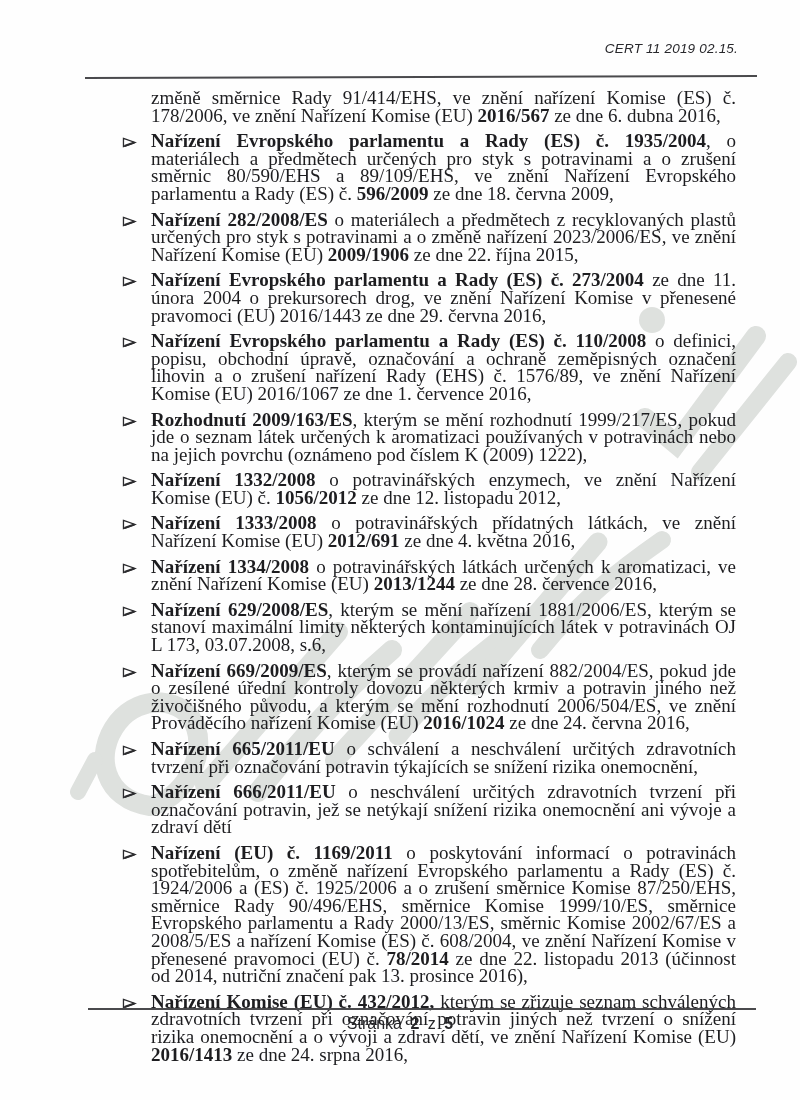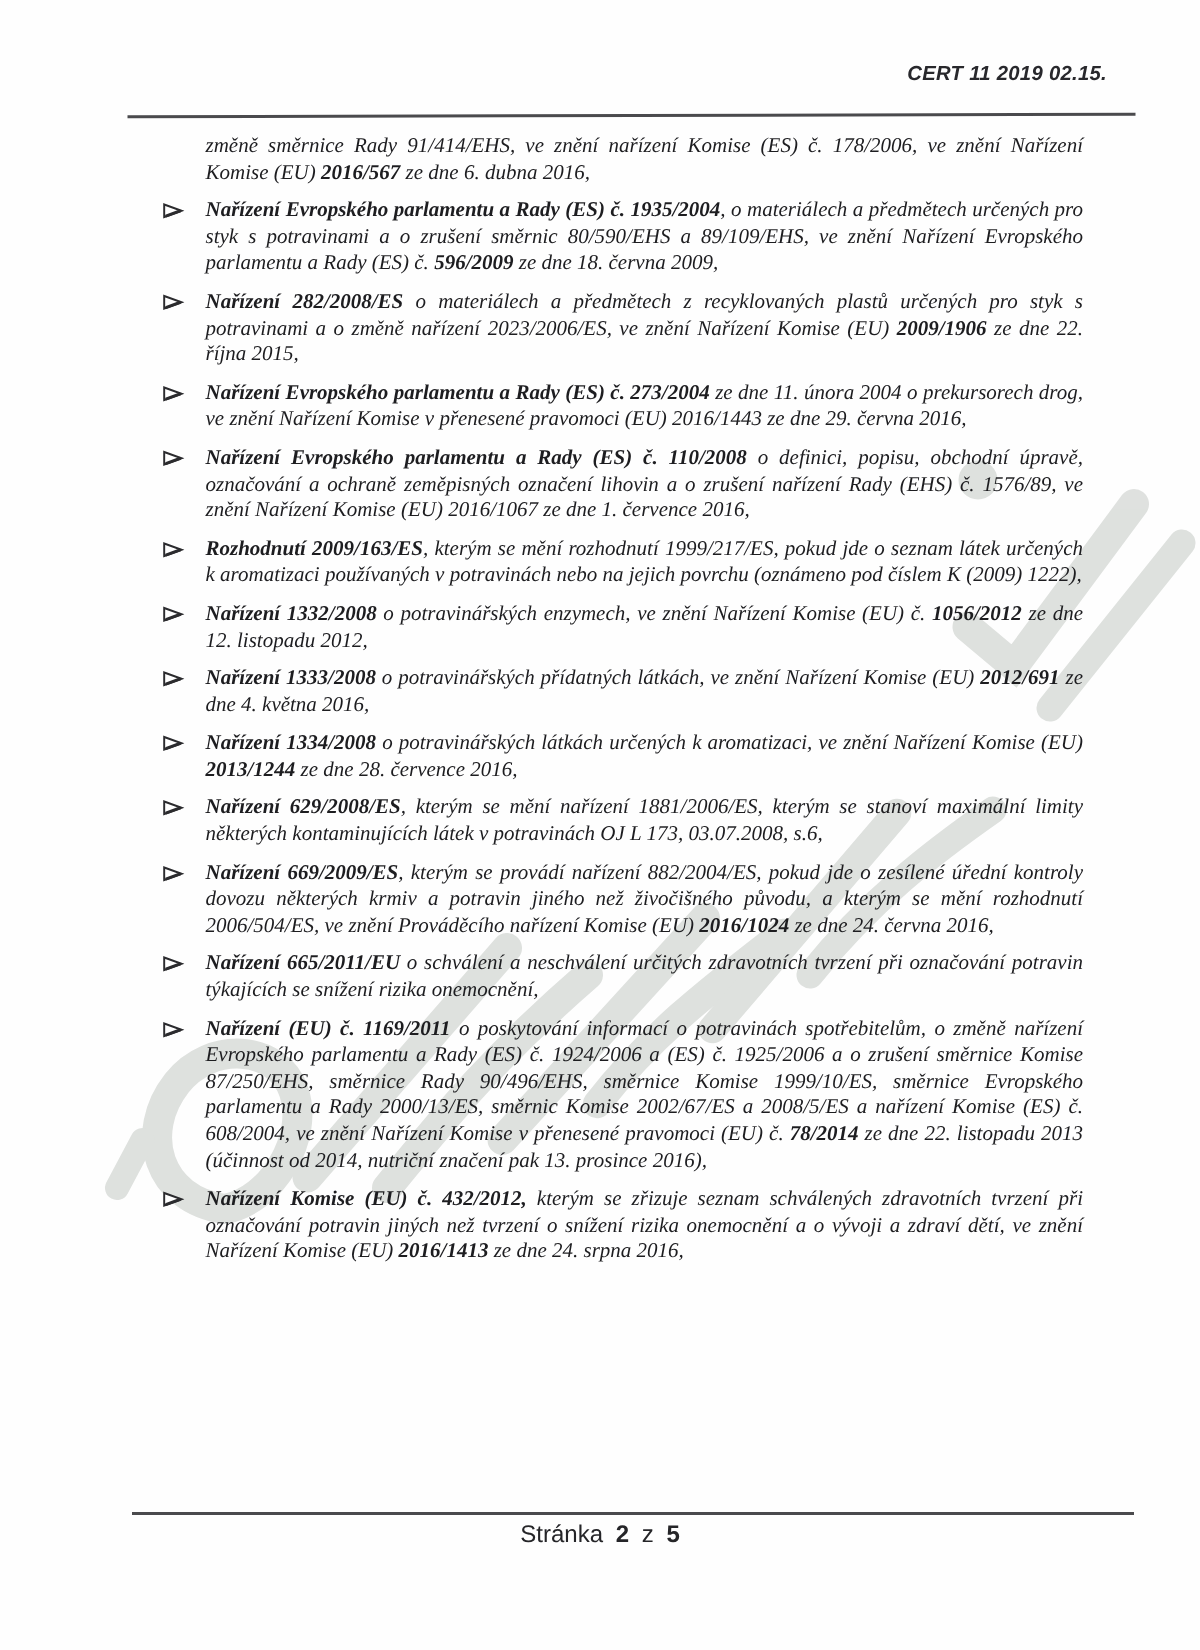--- a/index.html
+++ b/index.html
@@ -4,30 +4,30 @@
 <style>
   html,body { margin:0; padding:0; background:#ffffff; }
   .page {
     position:relative; width:800px; height:1100px; background:#fefefe;
     font-family:"Liberation Serif", serif; color:#1d1d20; overflow:hidden;
   }
   .watermark { position:absolute; left:0; top:0; z-index:0; }
   .layer { position:relative; z-index:1; }
   .header-code {
     position:absolute; top:41px; right:62px;
-    font-family:"Liberation Sans", sans-serif; font-weight:bold; font-style:italic;
+    font-family:"Liberation Sans", sans-serif; font-weight:normal; font-style:italic;
     font-size:13.5px; letter-spacing:0.2px; color:#28282c;
   }
   .top-rule {
     position:absolute; top:76px; left:85px; width:672px; height:2px;
     background:#4a4a4d; transform:rotate(-0.15deg);
   }
   .content {
-    position:absolute; top:89px; left:137px; width:585px;
-    font-size:14px; line-height:17.6px; text-align:justify;font-style:italic;
+    position:absolute; top:89px; left:151px; width:585px;
+    font-size:19px; line-height:17.6px; text-align:justify;
   }
   .intro { margin:0 0 8px 0; }
   .item { position:relative; margin:0 0 8px 0; }
   .arrow {
     position:absolute; left:-29px; top:2px; width:15px; height:13px; display:block;
   }
   .b { font-weight:bold; }
   .bottom-rule {
     position:absolute; top:1008px; left:88px; width:668px; height:2px;
     background:#4a4a4d;
@@ -106,20 +106,24 @@
                 <path d="M1.5 2.5 L14 7 L1.5 11.5 Z" fill="#ffffff" stroke="#2b2b2e" stroke-width="1.4"></path>
                 <path d="M2.6 10.8 L13.2 7" stroke="#2b2b2e" stroke-width="2.1" fill="none"></path>
               </svg></span><span><span class="b">Nařízení 669/2009/ES</span><span>, kterým se provádí nařízení  882/2004/ES, pokud jde o zesílené úřední kontroly dovozu některých krmiv a potravin jiného než živočišného původu, a kterým se mění rozhodnutí 2006/504/ES, ve znění Prováděcího nařízení Komise (EU) </span><span class="b">2016/1024</span><span> ze dne 24. června 2016,</span></span></div>
           <div class="item"><span class="arrow"><svg width="15" height="13" viewBox="0 0 16 14">
                 <path d="M1.5 2.5 L14 7 L1.5 11.5 Z" fill="#ffffff" stroke="#2b2b2e" stroke-width="1.4"></path>
                 <path d="M2.6 10.8 L13.2 7" stroke="#2b2b2e" stroke-width="2.1" fill="none"></path>
               </svg></span><span><span class="b">Nařízení 665/2011/EU</span><span> o schválení a neschválení určitých zdravotních tvrzení při označování potravin týkajících se snížení rizika onemocnění,</span></span></div>
           <div class="item"><span class="arrow"><svg width="15" height="13" viewBox="0 0 16 14">
                 <path d="M1.5 2.5 L14 7 L1.5 11.5 Z" fill="#ffffff" stroke="#2b2b2e" stroke-width="1.4"></path>
                 <path d="M2.6 10.8 L13.2 7" stroke="#2b2b2e" stroke-width="2.1" fill="none"></path>
+              </svg></span><span><span class="b">Nařízení 666/2011/EU</span><span> o neschválení určitých zdravotních tvrzení při označování potravin, jež se netýkají snížení rizika onemocnění ani vývoje a zdraví dětí</span></span></div>
+          <div class="item"><span class="arrow"><svg width="15" height="13" viewBox="0 0 16 14">
+                <path d="M1.5 2.5 L14 7 L1.5 11.5 Z" fill="#ffffff" stroke="#2b2b2e" stroke-width="1.4"></path>
+                <path d="M2.6 10.8 L13.2 7" stroke="#2b2b2e" stroke-width="2.1" fill="none"></path>
               </svg></span><span><span class="b">Nařízení (EU) č. 1169/2011</span><span>  o poskytování informací o potravinách spotřebitelům, o změně nařízení Evropského parlamentu a Rady (ES) č. 1924/2006 a (ES) č. 1925/2006 a o zrušení směrnice Komise 87/250/EHS, směrnice Rady 90/496/EHS, směrnice Komise 1999/10/ES, směrnice Evropského parlamentu a Rady 2000/13/ES, směrnic Komise 2002/67/ES a 2008/5/ES a nařízení Komise (ES) č. 608/2004, ve znění Nařízení Komise v přenesené pravomoci (EU) č. </span><span class="b">78/2014</span><span> ze dne 22. listopadu 2013 (účinnost od 2014, nutriční značení pak 13. prosince 2016),</span></span></div>
           <div class="item"><span class="arrow"><svg width="15" height="13" viewBox="0 0 16 14">
                 <path d="M1.5 2.5 L14 7 L1.5 11.5 Z" fill="#ffffff" stroke="#2b2b2e" stroke-width="1.4"></path>
                 <path d="M2.6 10.8 L13.2 7" stroke="#2b2b2e" stroke-width="2.1" fill="none"></path>
               </svg></span><span><span class="b">Nařízení Komise (EU) č. 432/2012,</span><span> kterým se zřizuje seznam schválených zdravotních tvrzení při označování potravin jiných než tvrzení o snížení rizika onemocnění a o vývoji a zdraví dětí, ve znění Nařízení Komise (EU) </span><span class="b">2016/1413</span><span> ze dne 24. srpna 2016,</span></span></div>
         </div>
     </div>
 
     <div class="bottom-rule"></div>
     <div class="footer">

